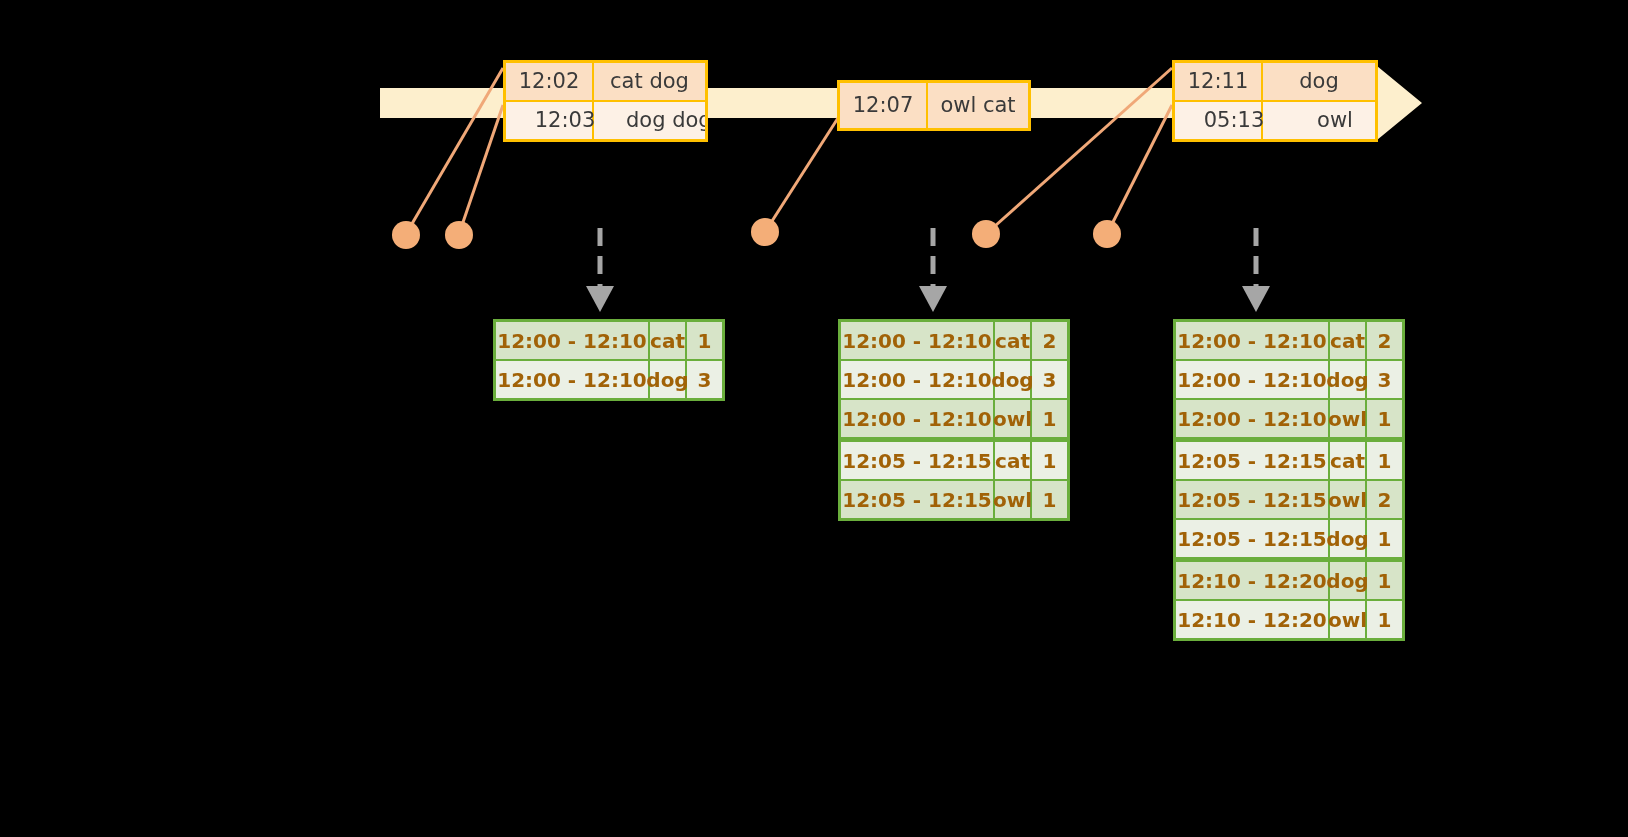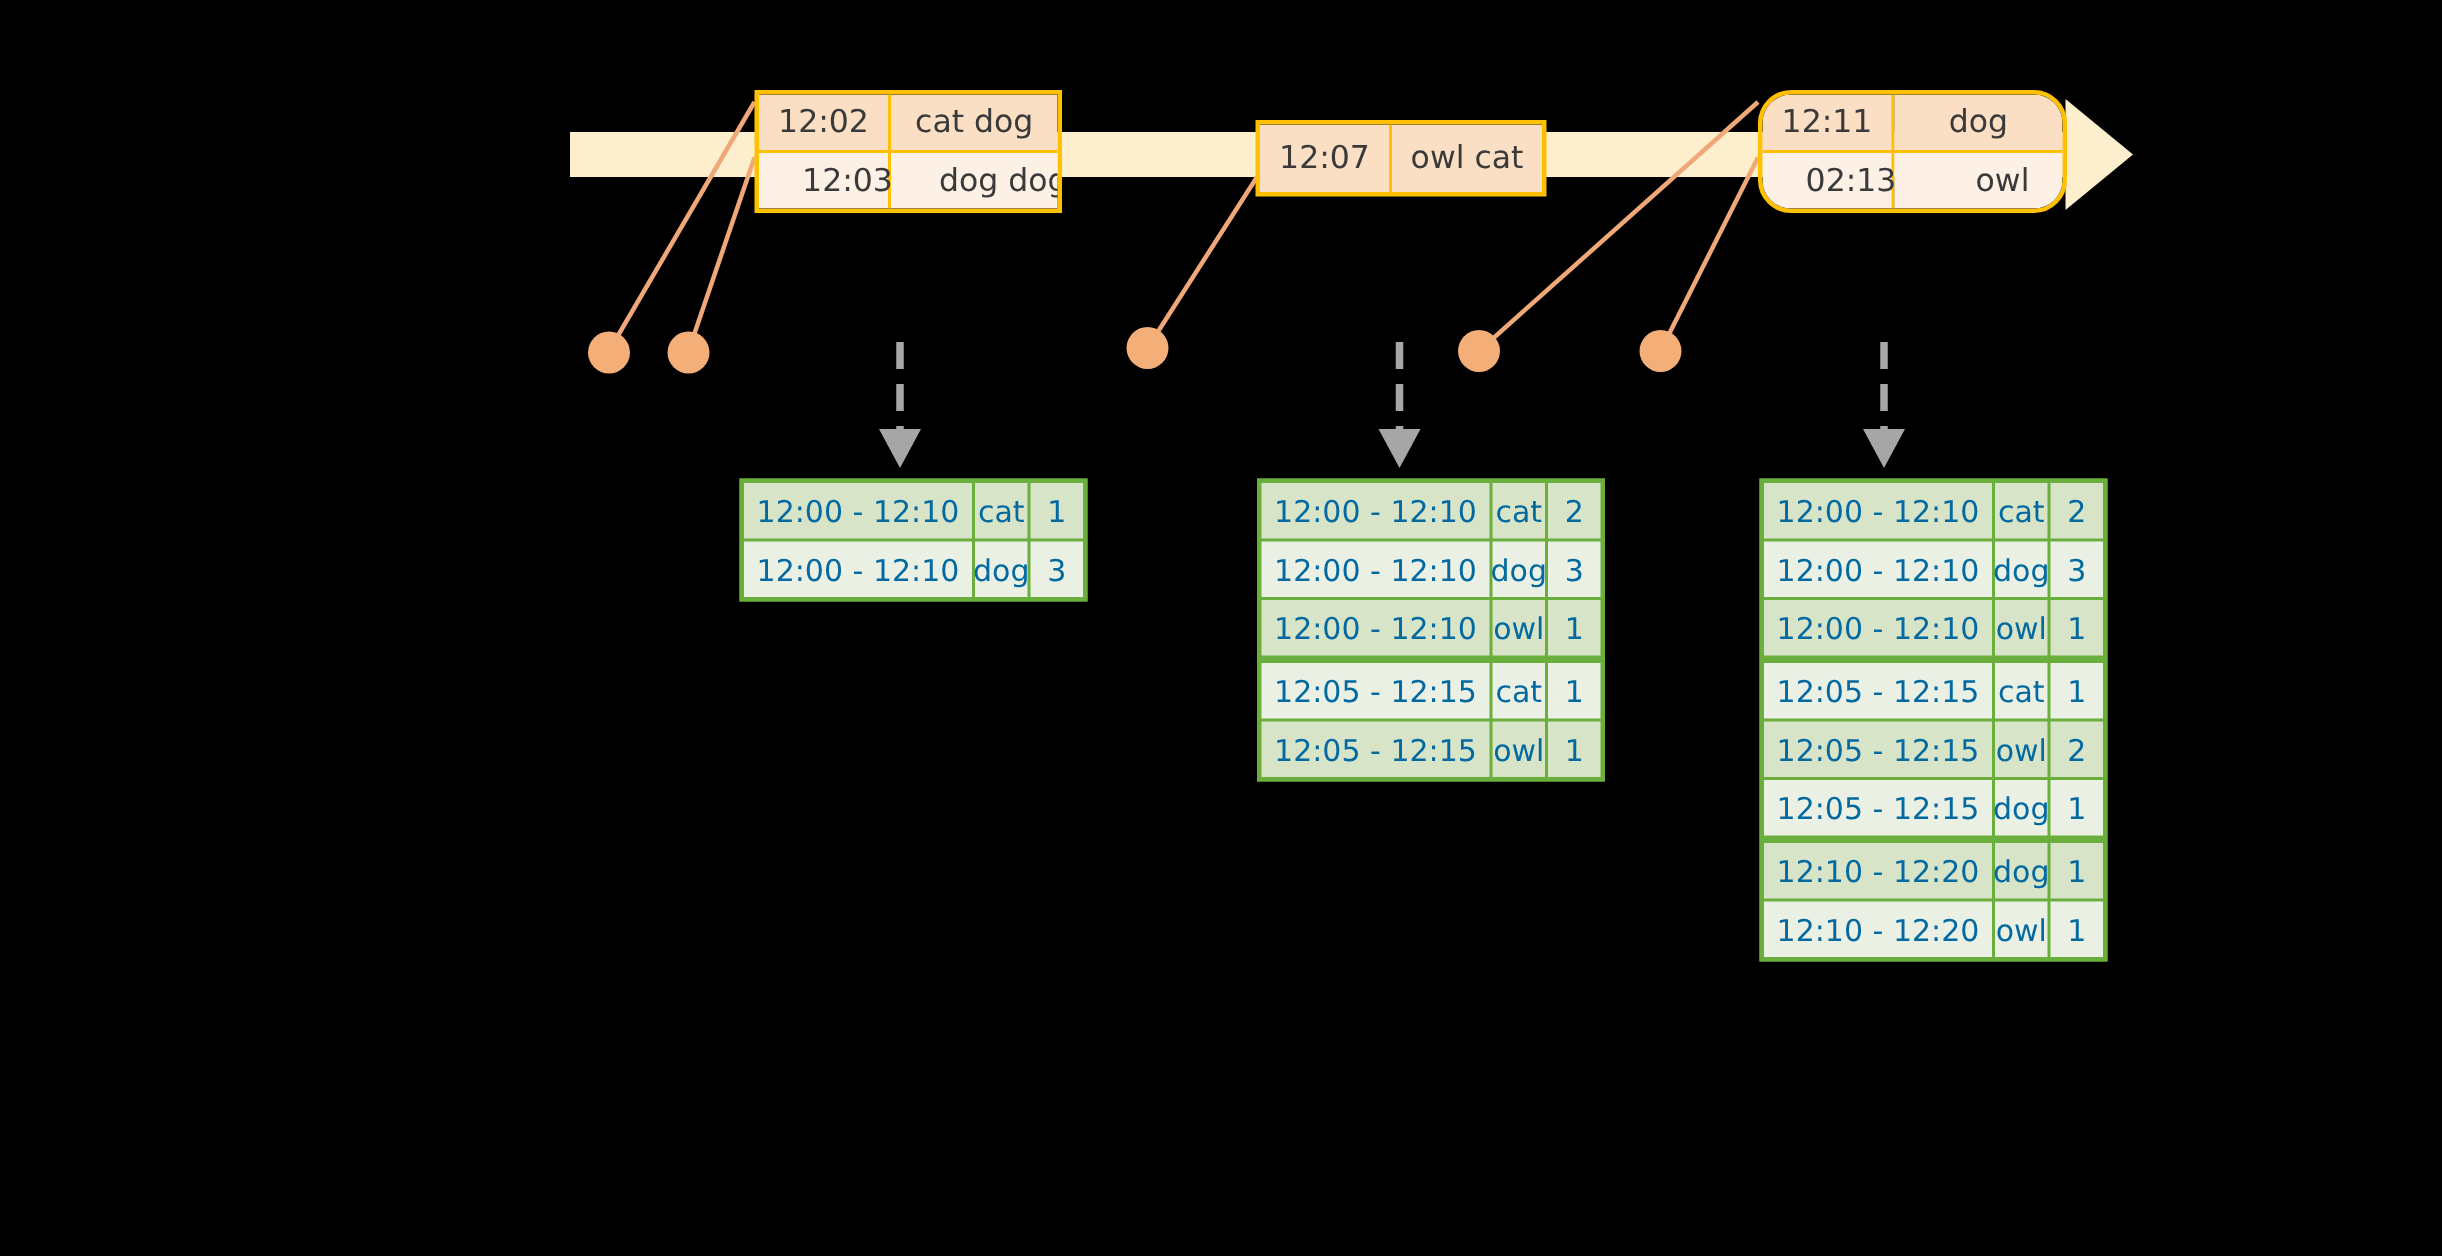--- a/index.html
+++ b/index.html
@@ -57,24 +57,25 @@
   .rt-row {
     display: flex;
     gap: 2px;
     height: 37px;
   }
   .rt-row.group-end { margin-bottom: 3px; }
   .rt-cell {
     display: flex;
     align-items: center;
     justify-content: center;
-    color: #0369a1;
+    color: #a16207;
     font-size: 20px;
     line-height: 1;
     white-space: nowrap;
+    font-weight: bold;
   }
   .rt-row.shade .rt-cell { background: #D7E4C8; }
   .rt-row.plain .rt-cell { background: #EBF0E5; }
   .rt-window { width: 152px; }
   .rt-word   { width: 35px; }
   .rt-count  { width: 35px; }
 
   
   .dash-arrow { position: absolute; }
 </style>
@@ -124,27 +125,27 @@
     </div>
   </div>
 
   <div class="event-box" id="event-box-2" style="left:837px; top:80px; width:194px; height:51px;">
     <div class="event-row shade">
       <div class="ev-cell ev-time">12:07</div>
       <div class="ev-cell ev-words">owl cat</div>
     </div>
   </div>
 
-  <div class="event-box" id="event-box-3" style="left:1172px; top:60px; width:206px; height:82px;border-radius:22px;">
+  <div class="event-box" id="event-box-3" style="left:1172px; top:60px; width:206px; height:82px;">
     <div class="event-row shade">
       <div class="ev-cell ev-time">12:11</div>
       <div class="ev-cell ev-words">dog</div>
     </div>
     <div class="event-row plain">
-      <div class="ev-cell ev-time">02:13</div>
+      <div class="ev-cell ev-time">05:13</div>
       <div class="ev-cell ev-words">owl</div>
     </div>
   </div>
 
   <div class="result-table" id="result-table-1" style="left:493px; top:319px;">
     <div class="rt-row shade">
       <div class="rt-cell rt-window">12:00 - 12:10</div>
       <div class="rt-cell rt-word">cat</div>
       <div class="rt-cell rt-count">1</div>
     </div>

